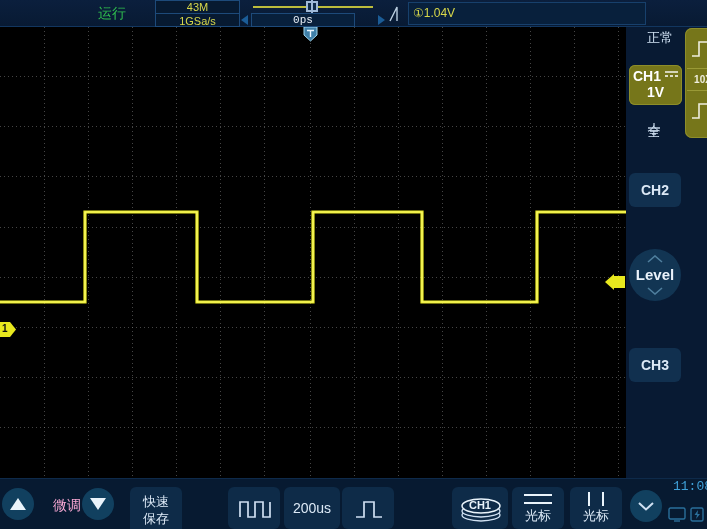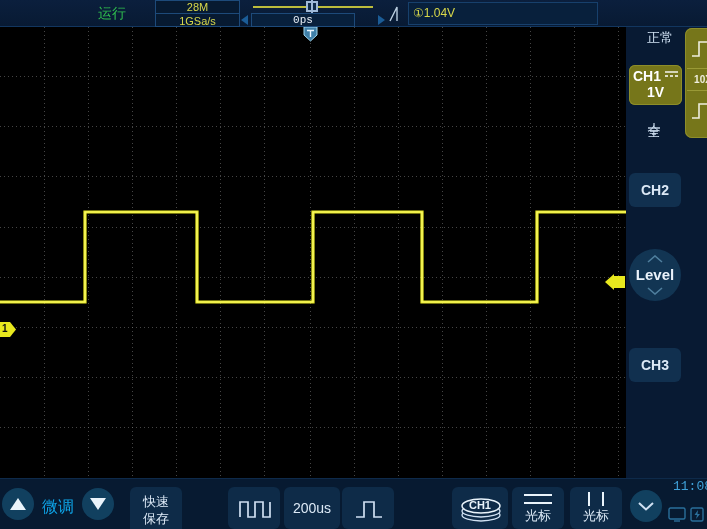--- a/index.html
+++ b/index.html
@@ -80,21 +80,21 @@
   .arrow-right-hdr {
     position: absolute; left: 378px; top: 15px;
     width: 0; height: 0;
     border-top: 5px solid transparent; border-bottom: 5px solid transparent;
     border-left: 7px solid #1b5c96;
   }
   .slope-icon {
     position: absolute; left: 388px; top: 5px; width: 16px; height: 18px;
   }
   .trig-level-box {
-    position: absolute; left: 408px; top: 2px; width: 190px; height: 23px;
+    position: absolute; left: 408px; top: 2px; width: 238px; height: 23px;
     border: 1px solid #17406c; box-sizing: border-box;
     background: #08203c;
     color: #d8d84a; font-size: 12px; line-height: 21px; padding-left: 4px;
   }
 
   
   .tmarker {
     position: absolute; left: 303px; top: 27px; width: 15px; height: 15px;
     z-index: 6;
   }
@@ -201,42 +201,42 @@
     border-left: 8px solid transparent; border-right: 8px solid transparent;
     border-bottom: 12px solid #eaf4fb;
   }
   .tri-down {
     position: absolute; left: 8px; top: 10px;
     width: 0; height: 0;
     border-left: 8px solid transparent; border-right: 8px solid transparent;
     border-top: 12px solid #eaf4fb;
   }
   .tb-label {
-    position: absolute; color: #0ea5e9; font-size: 16px;
+    position: absolute; color: #f9a8d4; font-size: 14px; margin-left: 11px;
   }
   .rect-btn {
     position: absolute; background: #0e2b48; border-radius: 6px;
     color: #dce9f6; text-align: center;
   }
   .two-line { font-size: 13px; line-height: 17px; padding-top: 6px; box-sizing: border-box; }
   .time-txt {
     position: absolute; color: #3fa0d8; font-size: 13px;
     font-family: "Liberation Mono", monospace;
   }
   svg { display: block; }
 </style>
 </head>
 <body>
 
 <div class="root">
 
   <div class="header">
     <div class="run-status">运行</div>
 
-    <div class="hdr-box memdepth">28M</div>
+    <div class="hdr-box memdepth">43M</div>
     <div class="hdr-box samplerate">1GSa/s</div>
 
     <div class="memorybar">
       <div class="membar-line"></div>
       <div class="membar-handle"></div>
     </div>
     <div class="arrow-left-hdr"></div>
     <div class="pos-readout">0ps</div>
     <div class="arrow-right-hdr"></div>
 

